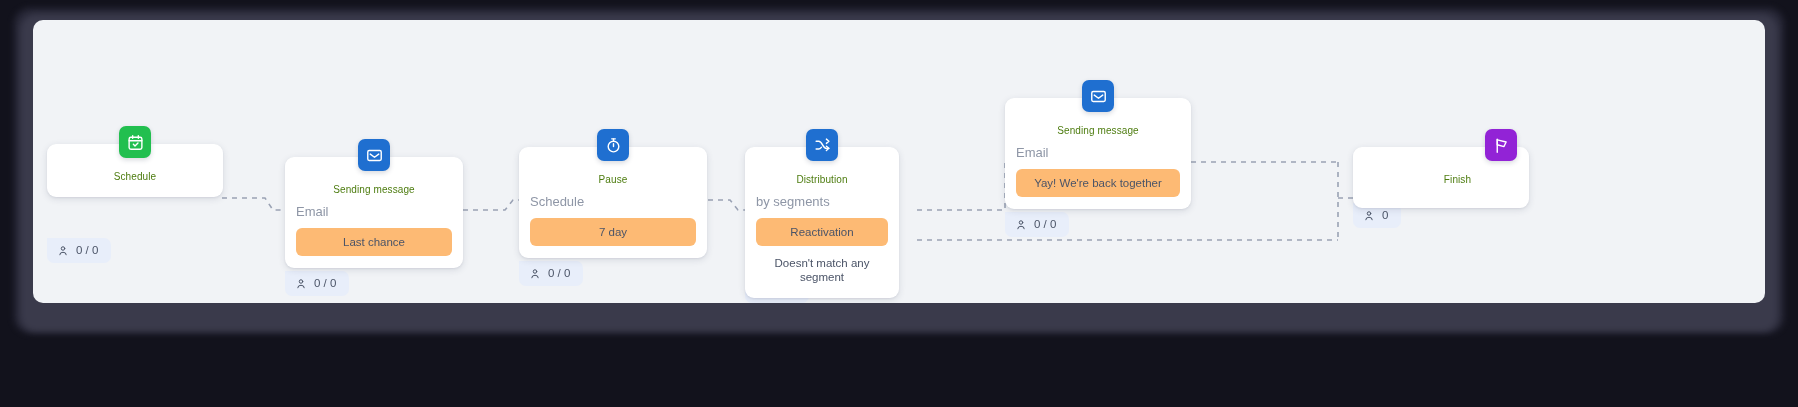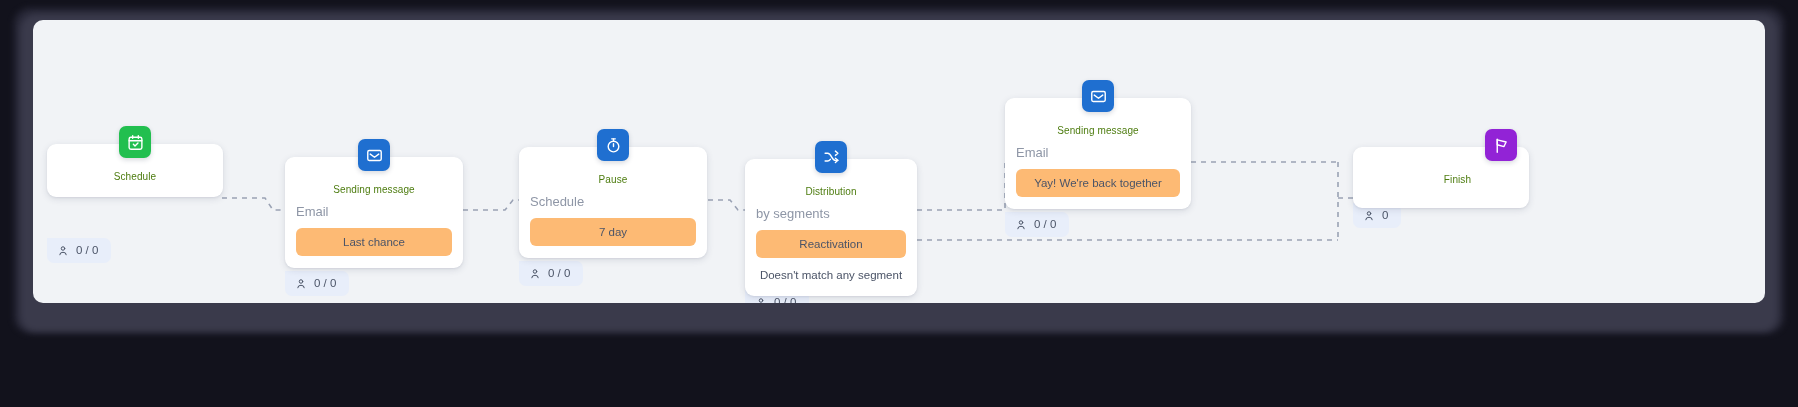--- a/index.html
+++ b/index.html
@@ -227,21 +227,21 @@
       </div>
       <div class="counter" style="top:114px;">
         <svg width="12" height="12" viewBox="0 0 24 24" fill="none" stroke="#4b5467" stroke-width="2" stroke-linecap="round" stroke-linejoin="round">
           <circle cx="12" cy="7" r="3.5"></circle>
           <path d="M5.5 19.5 a6.5 5 0 0 1 13 0"></path>
         </svg>
         <span>0 / 0</span>
       </div>
     </div>
 
-    <div class="node" style="left:712px; top:139px; width:172px;">
+    <div class="node" style="left:712px; top:127px; width:154px;">
       <div class="card">
         <div class="node-icon" style="background:#1f6fd0;">
           <svg width="17" height="17" viewBox="0 0 24 24" fill="none" stroke="#ffffff" stroke-width="2" stroke-linecap="round" stroke-linejoin="round">
             <path d="M3 6 h3.5 c2.6 0 4 2 5.6 5 c1.6 3 3 5 5.6 5 H21"></path>
             <polyline points="17.5,3 21,6 17.5,9"></polyline>
             <polyline points="17.5,13 21,16 17.5,19"></polyline>
             <path d="M3 17 h3.5 c1.6 0 2.8 -0.9 3.9 -2.4"></path>
           </svg>
         </div>
         <div class="node-title">Distribution</div>

